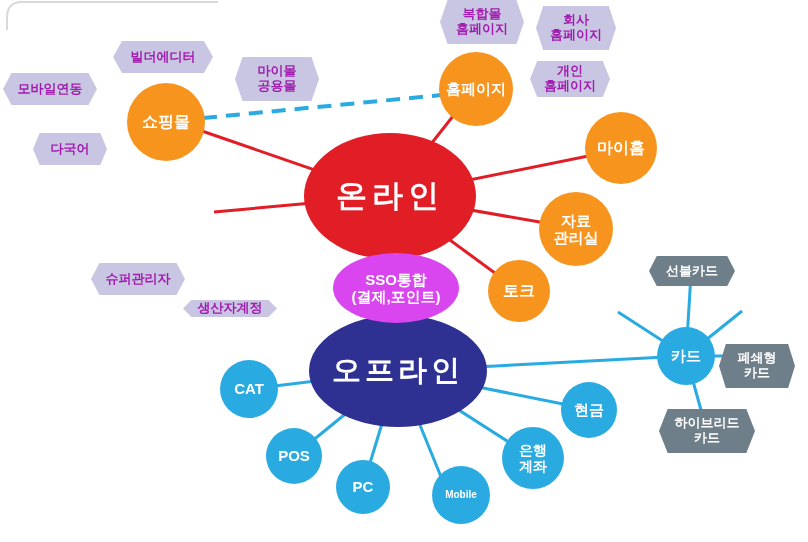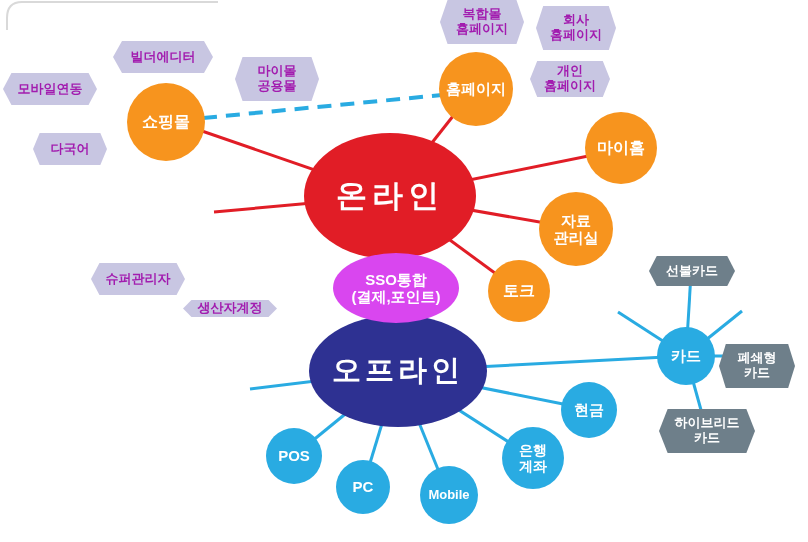--- a/index.html
+++ b/index.html
@@ -85,23 +85,24 @@
   <div class="node circle orange" style="left:585px;top:112px;width:72px;height:72px;font-size:16px;">마이홈</div>
   <div class="node circle orange" style="left:539px;top:192px;width:74px;height:74px;font-size:15px;">자료
 관리실</div>
   <div class="node circle orange" style="left:488px;top:260px;width:62px;height:62px;font-size:16px;">토크</div>
 
   <div class="node navy-ellipse" style="left:309px;top:315px;width:178px;height:112px;font-size:29px;">오프라인</div>
   <div class="node red-ellipse" style="left:304px;top:133px;width:172px;height:126px;font-size:31px;">온라인</div>
   <div class="node sso-ellipse" style="left:333px;top:253px;width:126px;height:70px;font-size:15px;">SSO통합
 (결제,포인트)</div>
 
+  <div class="node circle blue" style="left:220px;top:360px;width:58px;height:58px;font-size:15px;">CAT</div>
   <div class="node circle blue" style="left:336px;top:460px;width:54px;height:54px;font-size:15px;">PC</div>
   <div class="node circle blue" style="left:266px;top:428px;width:56px;height:56px;font-size:15px;">POS</div>
-  <div class="node circle blue" style="left:420px;top:466px;width:58px;height:58px;font-size:13px;">Mobile</div>
+  <div class="node circle blue" style="left:432px;top:466px;width:58px;height:58px;font-size:10px;">Mobile</div>
   <div class="node circle blue" style="left:502px;top:427px;width:62px;height:62px;font-size:14px;">은행
 계좌</div>
   <div class="node circle blue" style="left:561px;top:382px;width:56px;height:56px;font-size:15px;">현금</div>
   <div class="node circle blue" style="left:657px;top:327px;width:58px;height:58px;font-size:15px;">카드</div>
 
   <div class="node hex grayhex" style="left:649px;top:256px;width:86px;height:30px;font-size:13px;">선불카드</div>
   <div class="node hex grayhex" style="left:719px;top:335px;width:76px;height:44px;font-size:13px;margin-top:9px;">폐쇄형
 카드</div>
   <div class="node hex grayhex" style="left:659px;top:409px;width:96px;height:44px;font-size:13px;">하이브리드
 카드</div>

